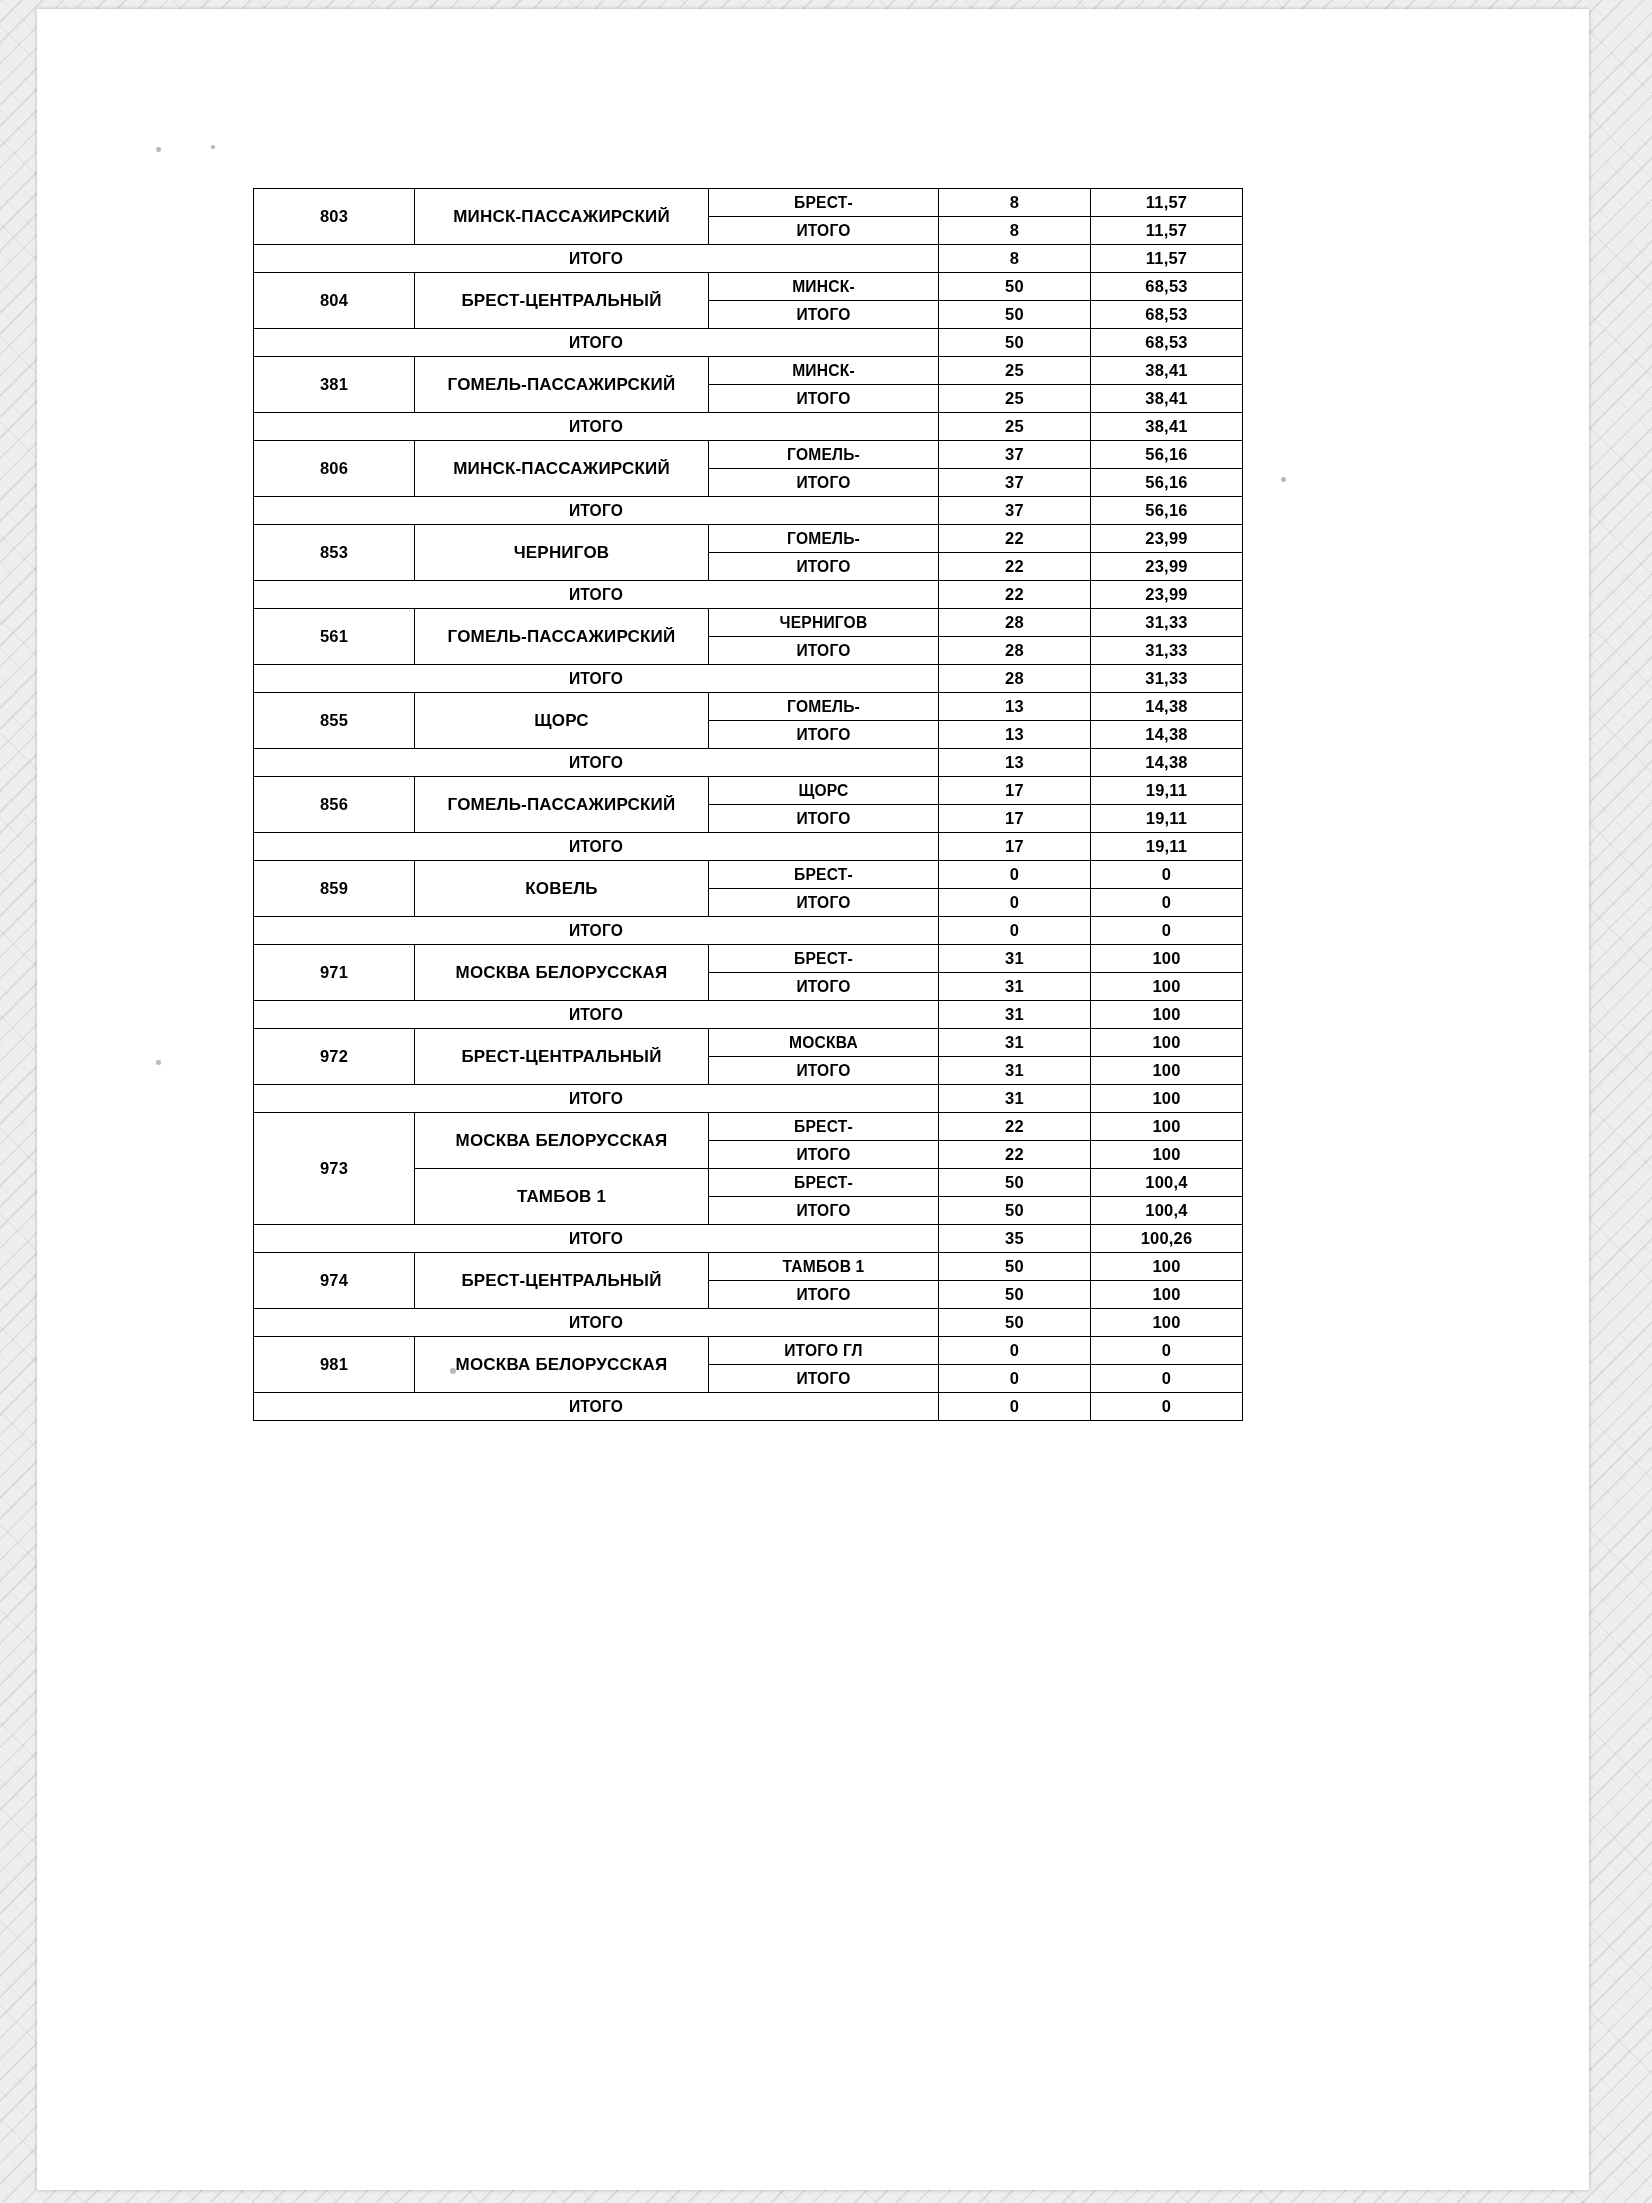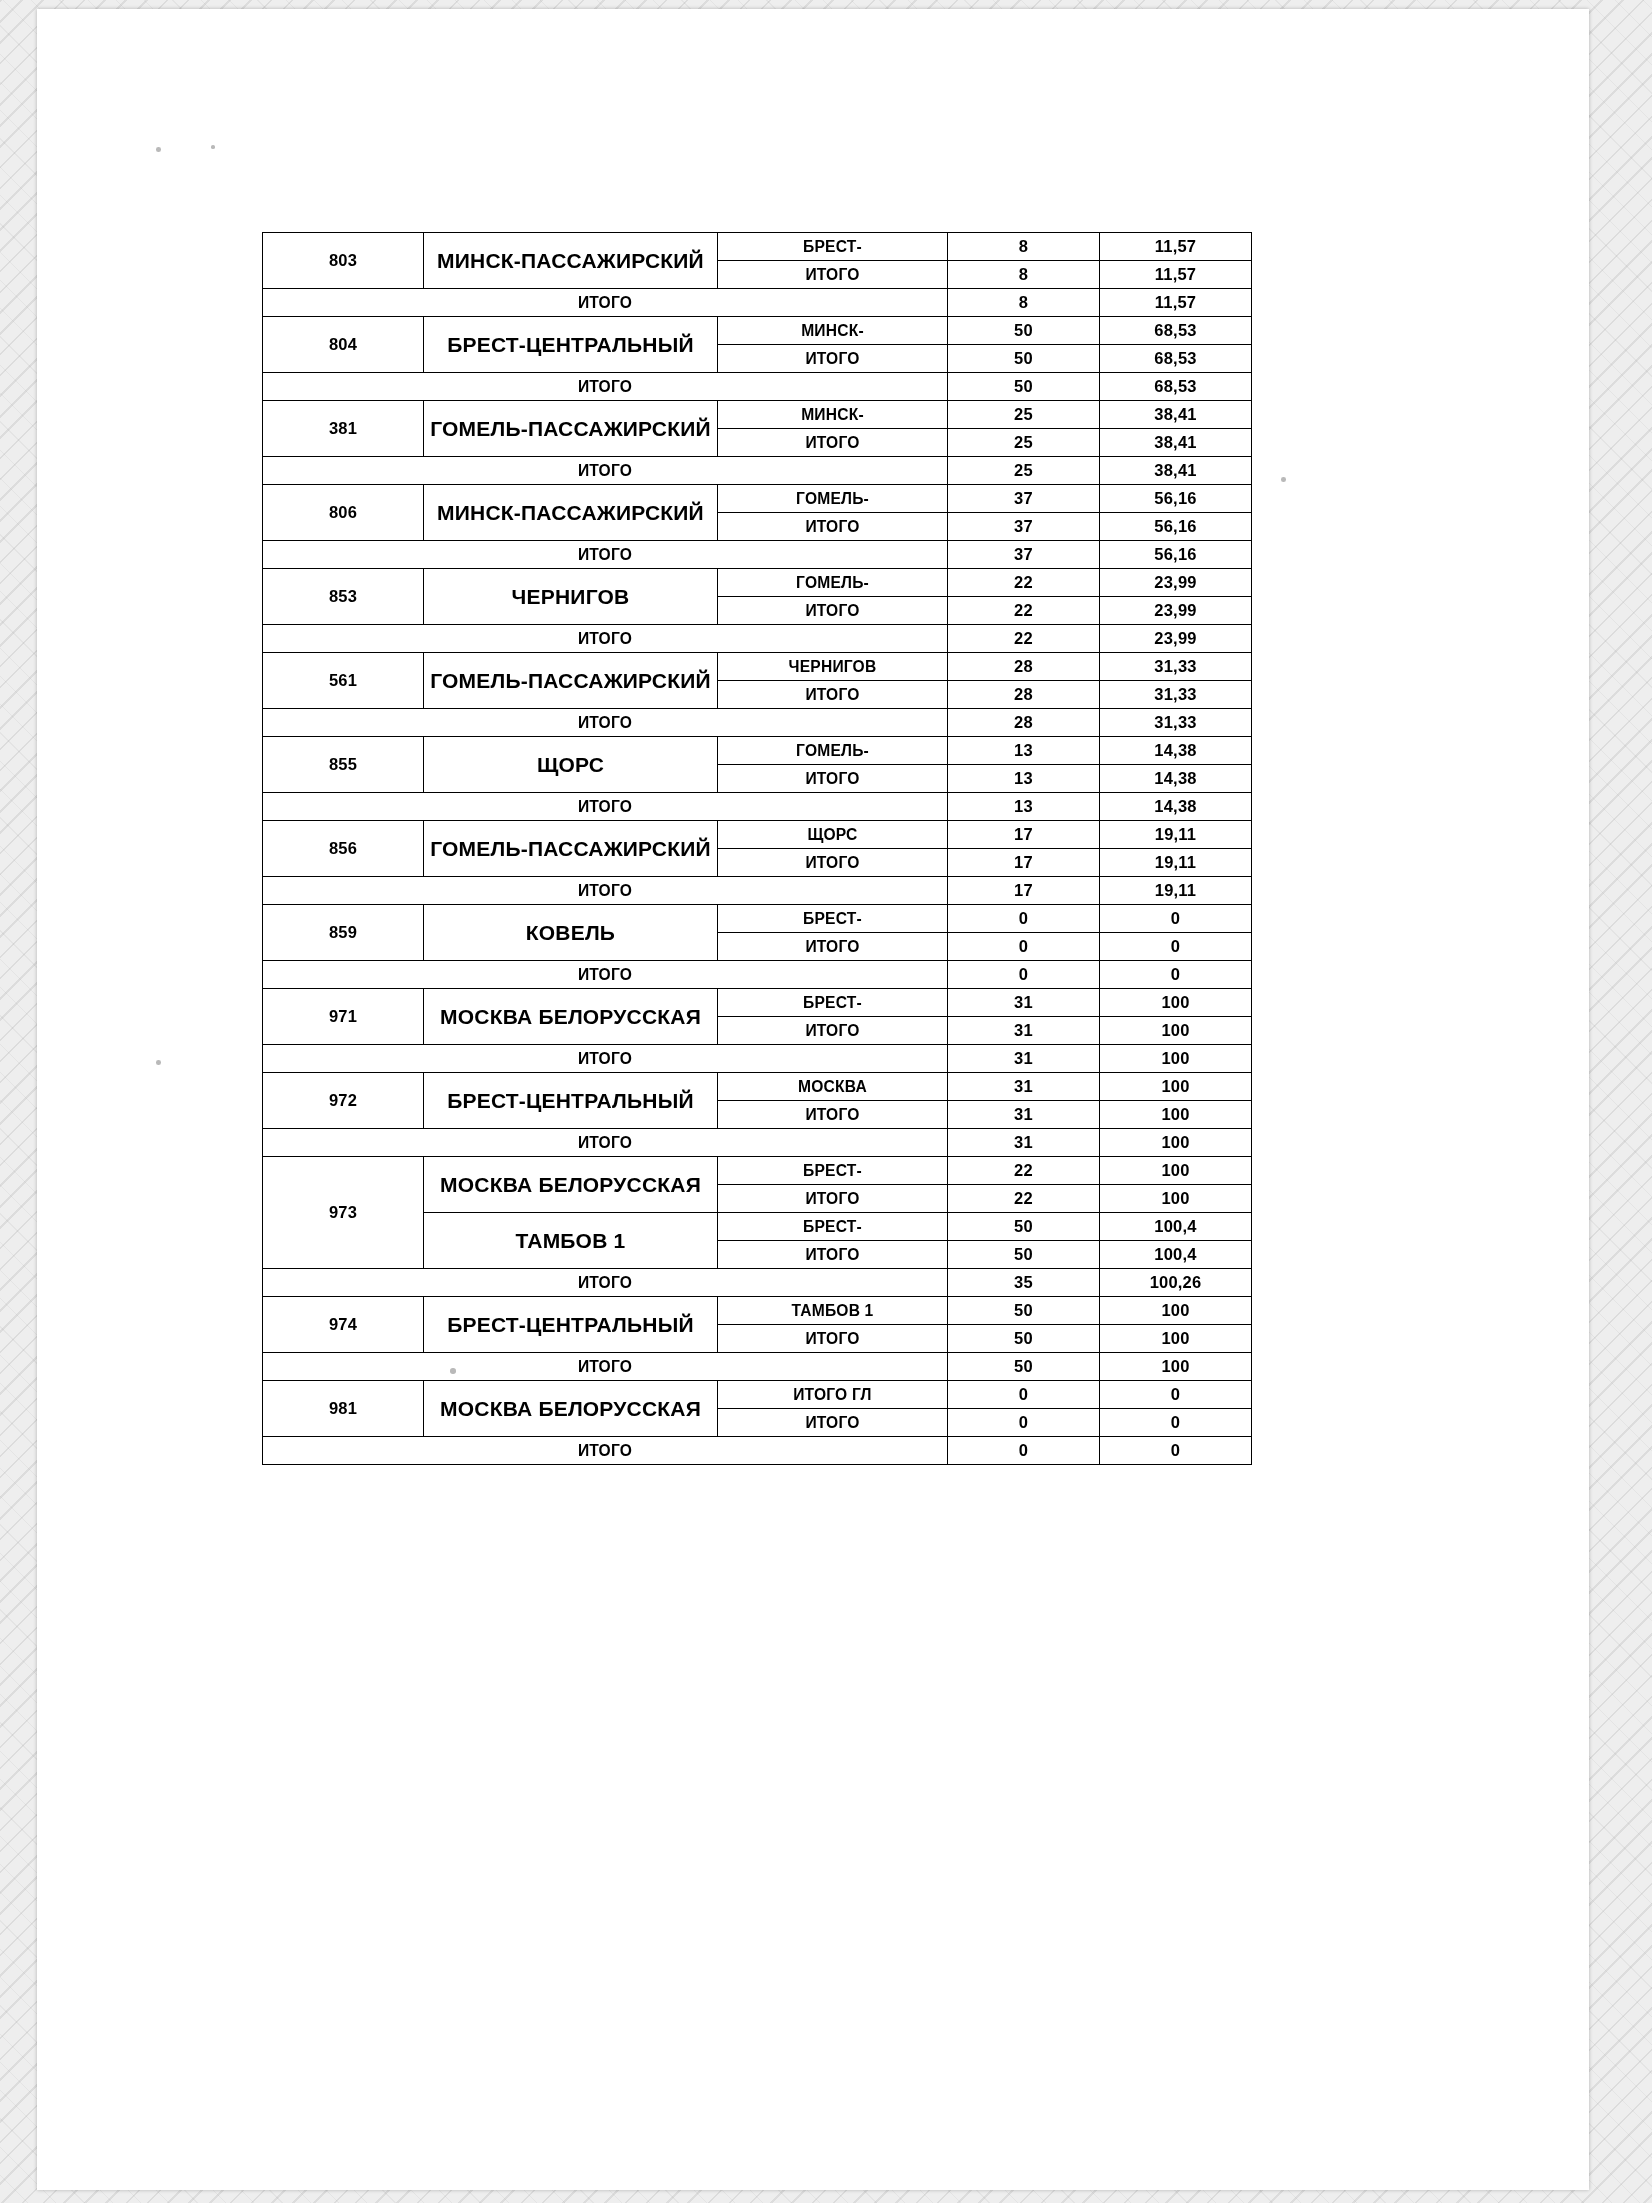--- a/index.html
+++ b/index.html
@@ -39,24 +39,23 @@
   
   .speck {
     position: absolute;
     background: #b9b9b9;
     border-radius: 50%;
   }
 
   
   #table-wrap {
     position: absolute;
-    left: 225px;
+    left: 216px;
     top: 179px;
     width: 987px;
-    margin-top: 44px;
   }
 
   table.report {
     border-collapse: collapse;
     table-layout: fixed;
     width: 987px;
     font-size: 16px;
     font-weight: bold;
     color: #000;
   }
@@ -72,21 +71,21 @@
   }
 
   
   col.c-num   { width: 161px; }
   col.c-from  { width: 294px; }
   col.c-to    { width: 230px; }
   col.c-cnt   { width: 152px; }
   col.c-pct   { width: 152px; }
 
   td.num   { font-size: 16.5px; }
-  td.from  { font-size: 21px; }
+  td.from  { font-size: 17px; }
   td.to    { font-size: 15.6px; }
   td.itogo-label { font-size: 15.6px; }
   td.val   { font-size: 16.5px; }
 
   td.inner-split {
     border-top: 0.9px solid #000;
     border-bottom: 0.9px solid #000;
   }
 </style>
 </head>

